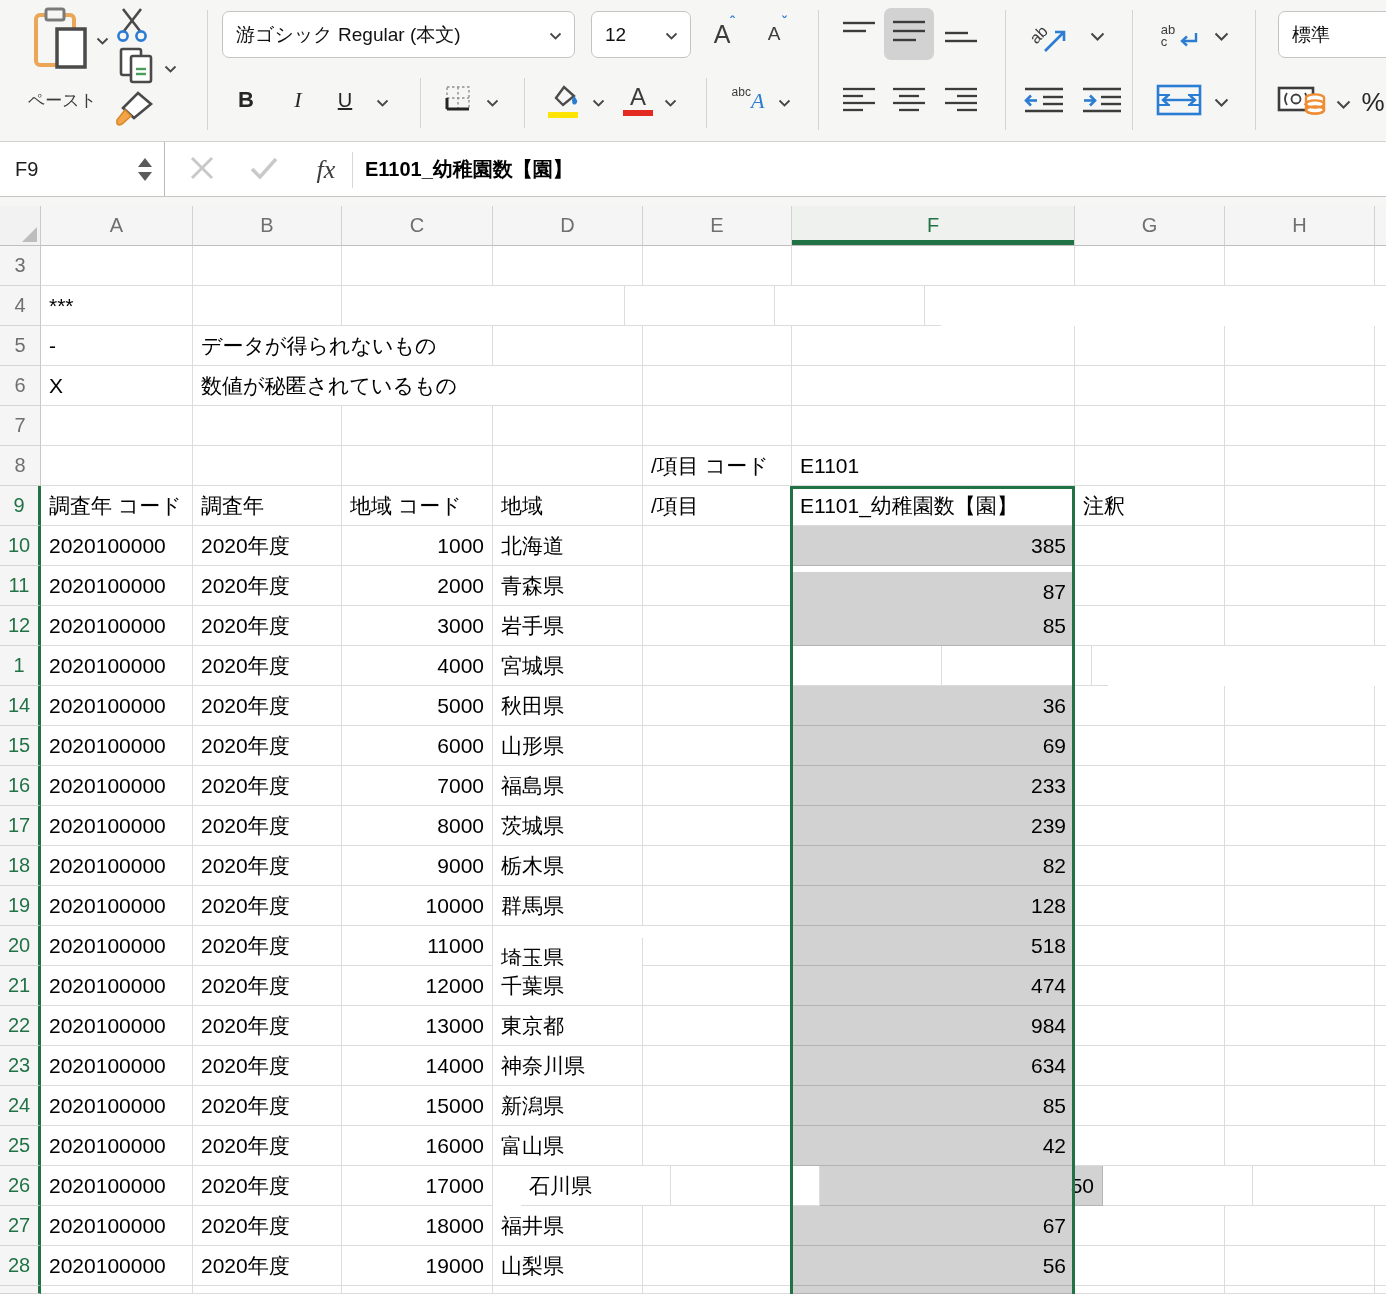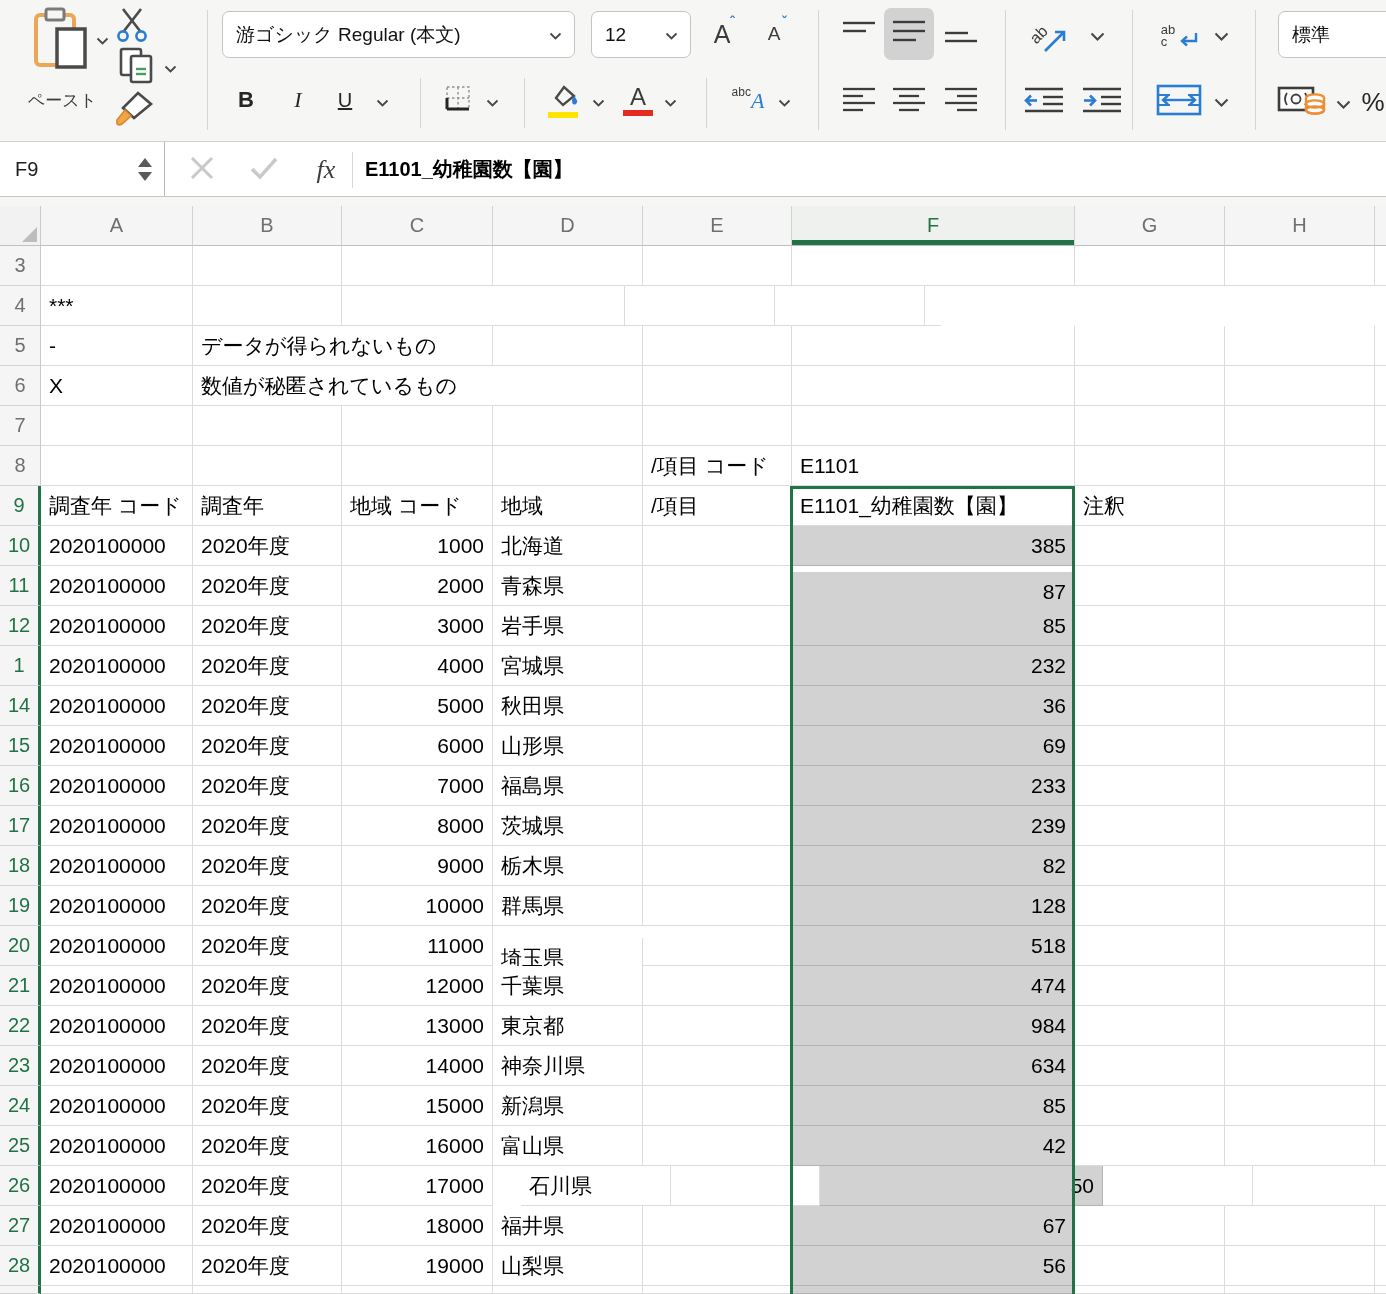--- a/index.html
+++ b/index.html
@@ -548,21 +548,20 @@
           <div class="cell" style="width: 150px;"></div>
           <div class="cell sliver"></div>
         </div>
         <div class="grow">
           <div class="rh rhsel">1</div>
           <div class="cell" style="width: 152px;">2020100000</div>
           <div class="cell" style="width: 149px;">2020年度</div>
           <div class="cell ar" style="width: 151px;">4000</div>
           <div class="cell" style="width: 150px;">宮城県</div>
           <div class="cell" style="width: 149px;"></div>
-          <div class="cell ar selcell" style="width: 283px;">232</div>
           <div class="cell" style="width: 150px;"></div>
           <div class="cell" style="width: 150px;"></div>
           <div class="cell sliver"></div>
         </div>
         <div class="grow">
           <div class="rh rhsel">14</div>
           <div class="cell" style="width: 152px;">2020100000</div>
           <div class="cell" style="width: 149px;">2020年度</div>
           <div class="cell ar" style="width: 151px;">5000</div>
           <div class="cell" style="width: 150px;">秋田県</div>

